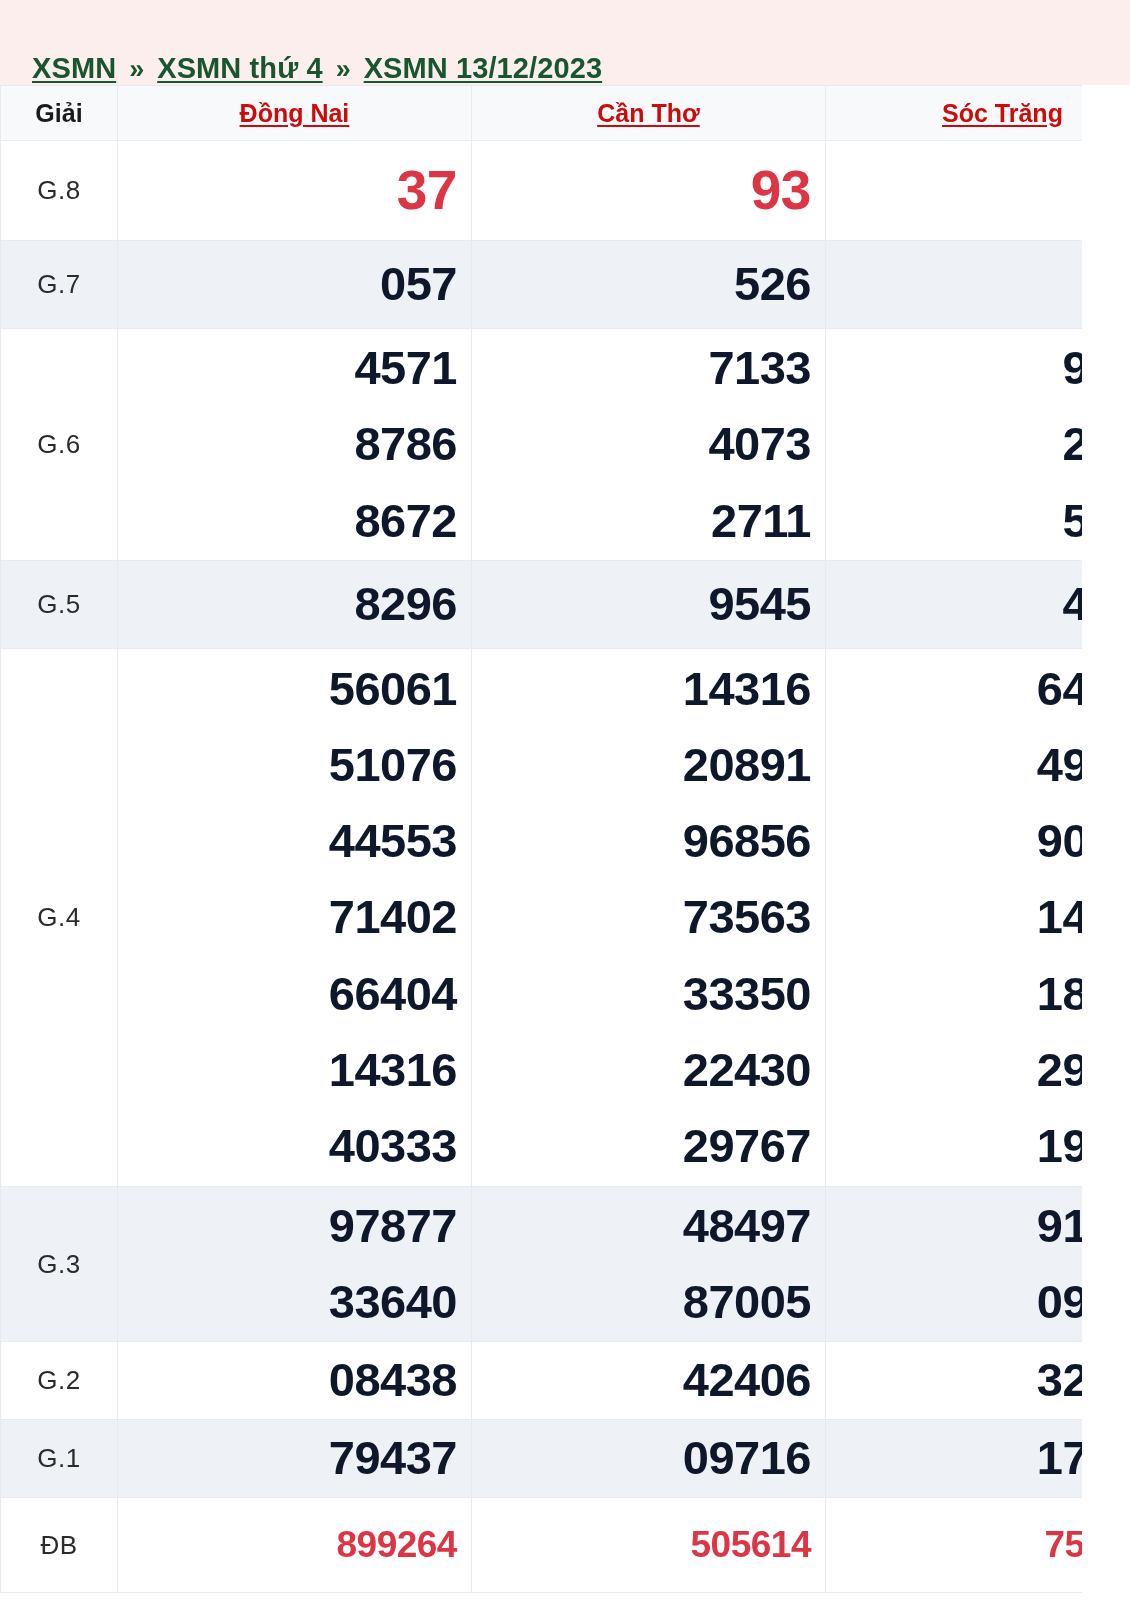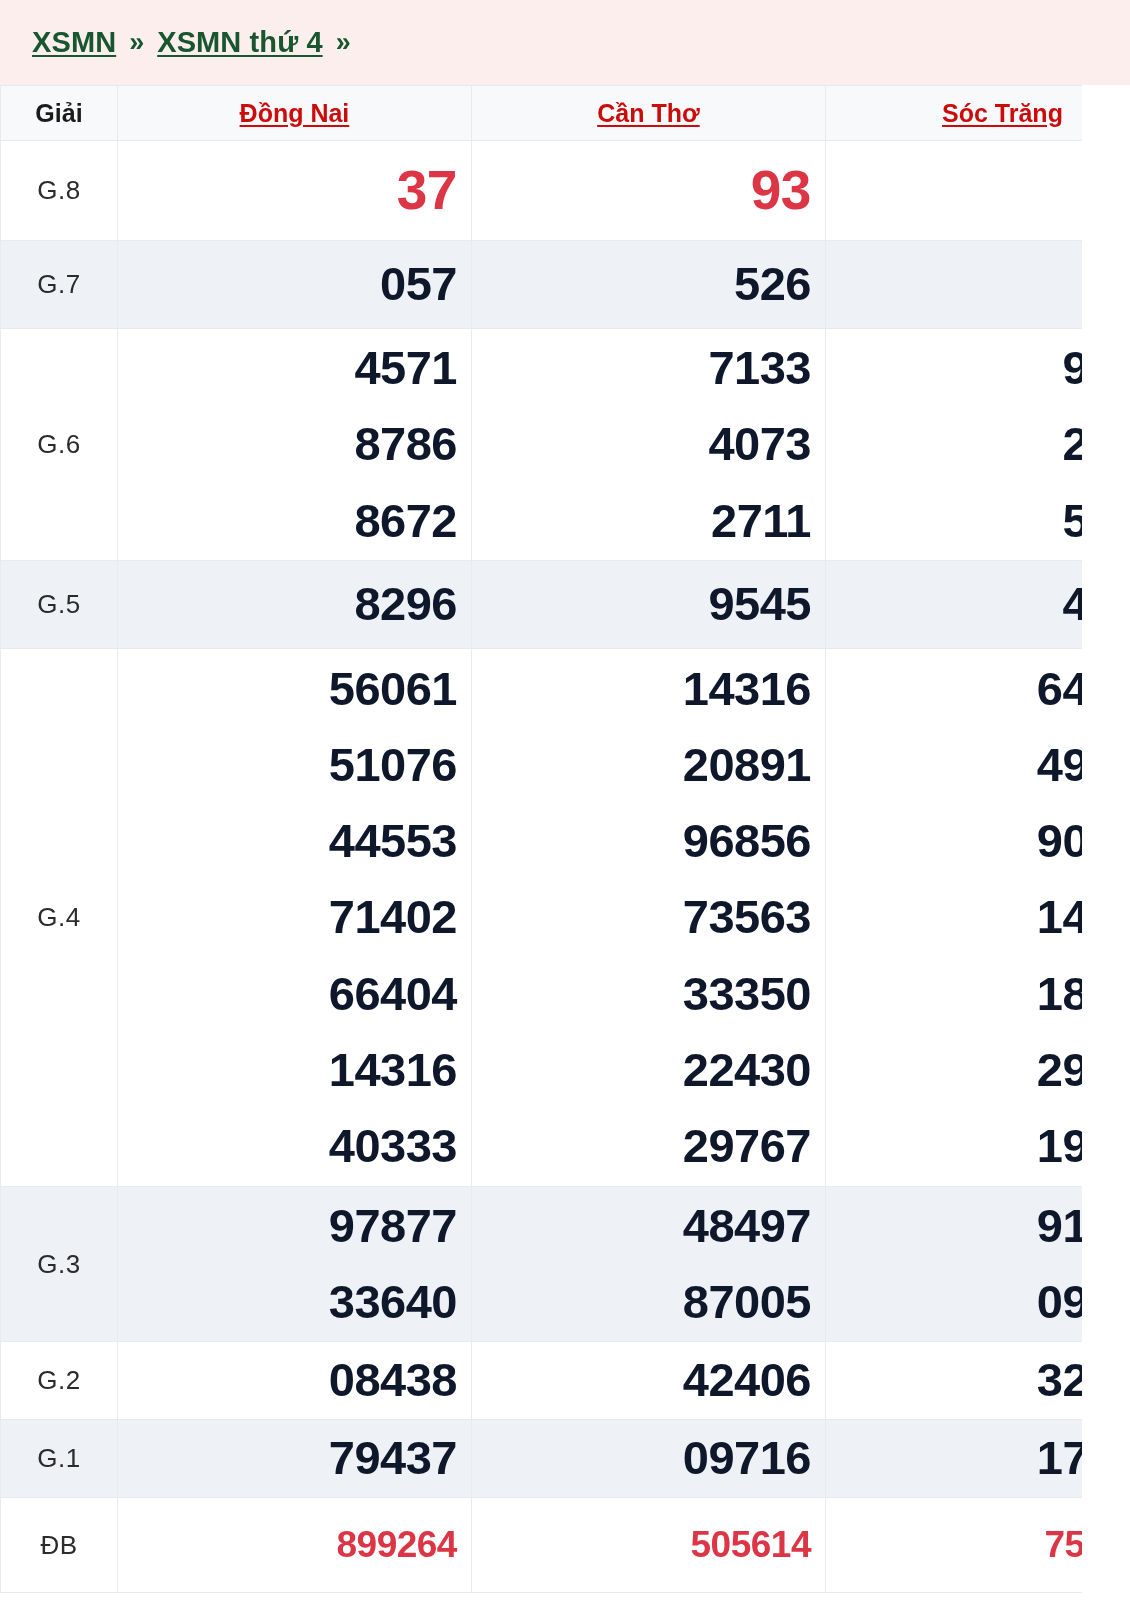--- a/index.html
+++ b/index.html
@@ -18,21 +18,21 @@
     position: relative;
     overflow: hidden;
     background: #ffffff;
   }
 
   
   .breadcrumb-bar {
     height: 85px;
     background: #fdeeee;
     display: flex;
-    align-items: center;
+    align-items: flex-end;
     padding-left: 32px;
     gap: 0;
     white-space: nowrap;
   }
   .crumb-link {
     color: #18562f;
     font-size: 29px;
     font-weight: 700;
     text-decoration: underline;
     text-underline-offset: 3px;
@@ -129,20 +129,21 @@
 </head>
 <body>
 
 <div id="page">
 
   <nav class="breadcrumb-bar">
     <a class="crumb-link" href="#">XSMN</a>
     <span class="crumb-sep">»</span>
     <a class="crumb-link" href="#">XSMN thứ 4</a>
     <span class="crumb-sep">»</span>
+    <a class="crumb-link" href="#">XSMN 13/12/2023</a>
   </nav>
 
   <div class="table-wrap">
     <table class="results">
       <colgroup>
         <col class="c-label">
         <col class="c-prov">
         <col class="c-prov">
         <col class="c-prov">
       </colgroup>

